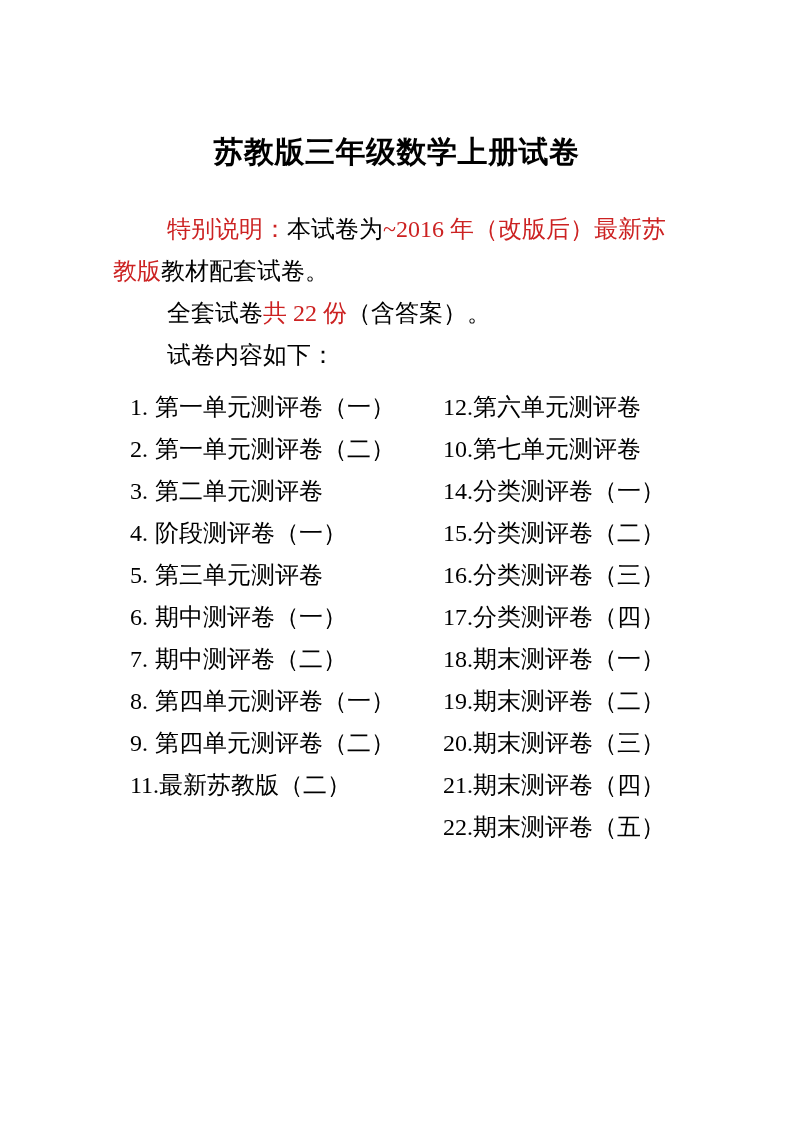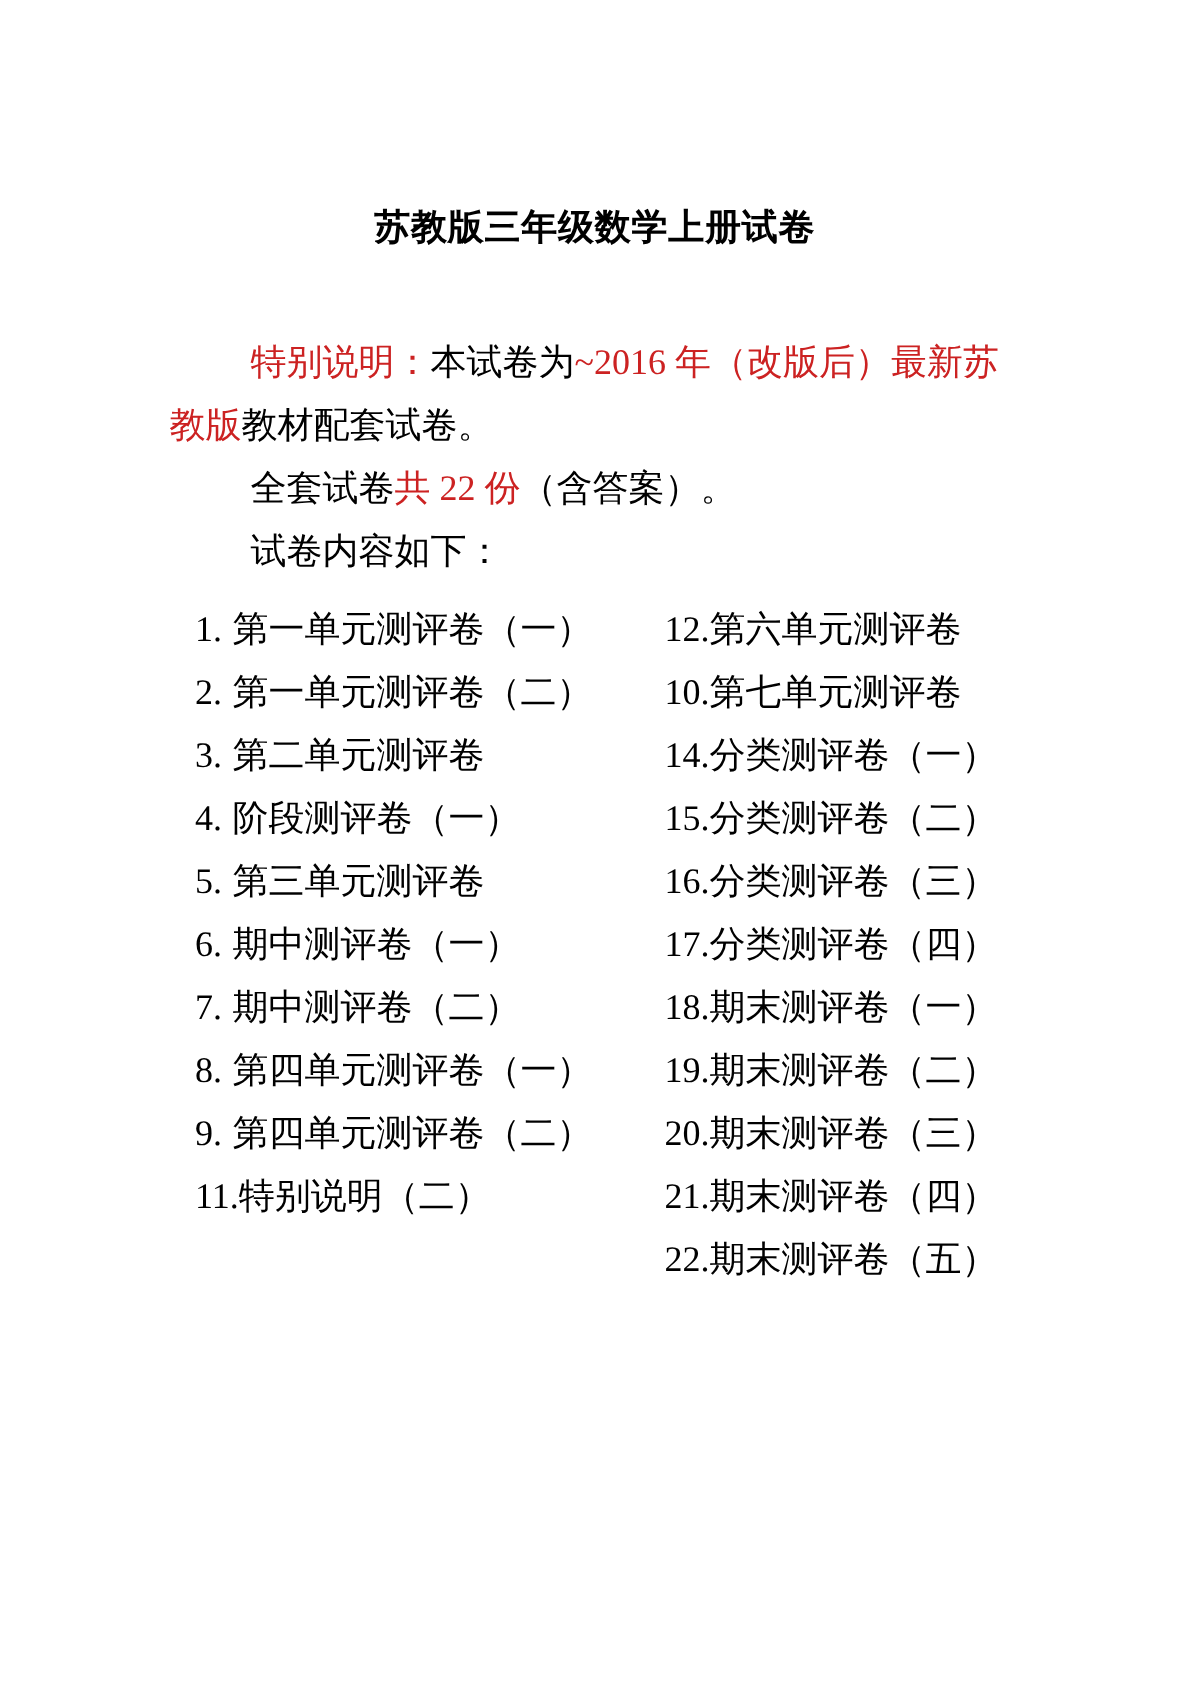--- a/index.html
+++ b/index.html
@@ -14,32 +14,32 @@
     background: #ffffff;
     overflow: hidden;
     color: #000000;
   }
   .doc-title {
     margin: 0;
     padding-top: 136px;
     text-align: center;
     font-family: "Liberation Sans", "DejaVu Sans", sans-serif;
     font-weight: bold;
-    font-size: 24px;
+    font-size: 30px;
     line-height: 32px;
     letter-spacing: 0.5px;
   }
   .content {
     margin: 0 113px;
     font-family: "Liberation Serif", "DejaVu Serif", serif;
     font-size: 24px;
     line-height: 42px;
   }
   .para-note {
-    margin: 53px 0 0 0;
+    margin: 40px 0 0 0;
     text-indent: 54px;
   }
   .para {
     margin: 0;
     text-indent: 54px;
   }
   .red { color: var(--accent-red, #cc2222); }
   .list-wrap {
     display: flex;
     margin: 10px 0 0 130px;
@@ -76,21 +76,21 @@
     <div class="col col-left">
         <div class="item"><span class="num">1.</span><span>第一单元测评卷（一）</span></div>
         <div class="item"><span class="num">2.</span><span>第一单元测评卷（二）</span></div>
         <div class="item"><span class="num">3.</span><span>第二单元测评卷</span></div>
         <div class="item"><span class="num">4.</span><span>阶段测评卷（一）</span></div>
         <div class="item"><span class="num">5.</span><span>第三单元测评卷</span></div>
         <div class="item"><span class="num">6.</span><span>期中测评卷（一）</span></div>
         <div class="item"><span class="num">7.</span><span>期中测评卷（二）</span></div>
         <div class="item"><span class="num">8.</span><span>第四单元测评卷（一）</span></div>
         <div class="item"><span class="num">9.</span><span>第四单元测评卷（二）</span></div>
-        <div class="item"><span class="num">11.</span><span>特别说明（二）</span></div>
+        <div class="item"><span class="num">11.</span><span>最新苏教版（二）</span></div>
       </div>
     <div class="col">
         <div class="item"><span class="num">12.</span><span>第六单元测评卷</span></div>
         <div class="item"><span class="num">10.</span><span>第七单元测评卷</span></div>
         <div class="item"><span class="num">14.</span><span>分类测评卷（一）</span></div>
         <div class="item"><span class="num">15.</span><span>分类测评卷（二）</span></div>
         <div class="item"><span class="num">16.</span><span>分类测评卷（三）</span></div>
         <div class="item"><span class="num">17.</span><span>分类测评卷（四）</span></div>
         <div class="item"><span class="num">18.</span><span>期末测评卷（一）</span></div>
         <div class="item"><span class="num">19.</span><span>期末测评卷（二）</span></div>

